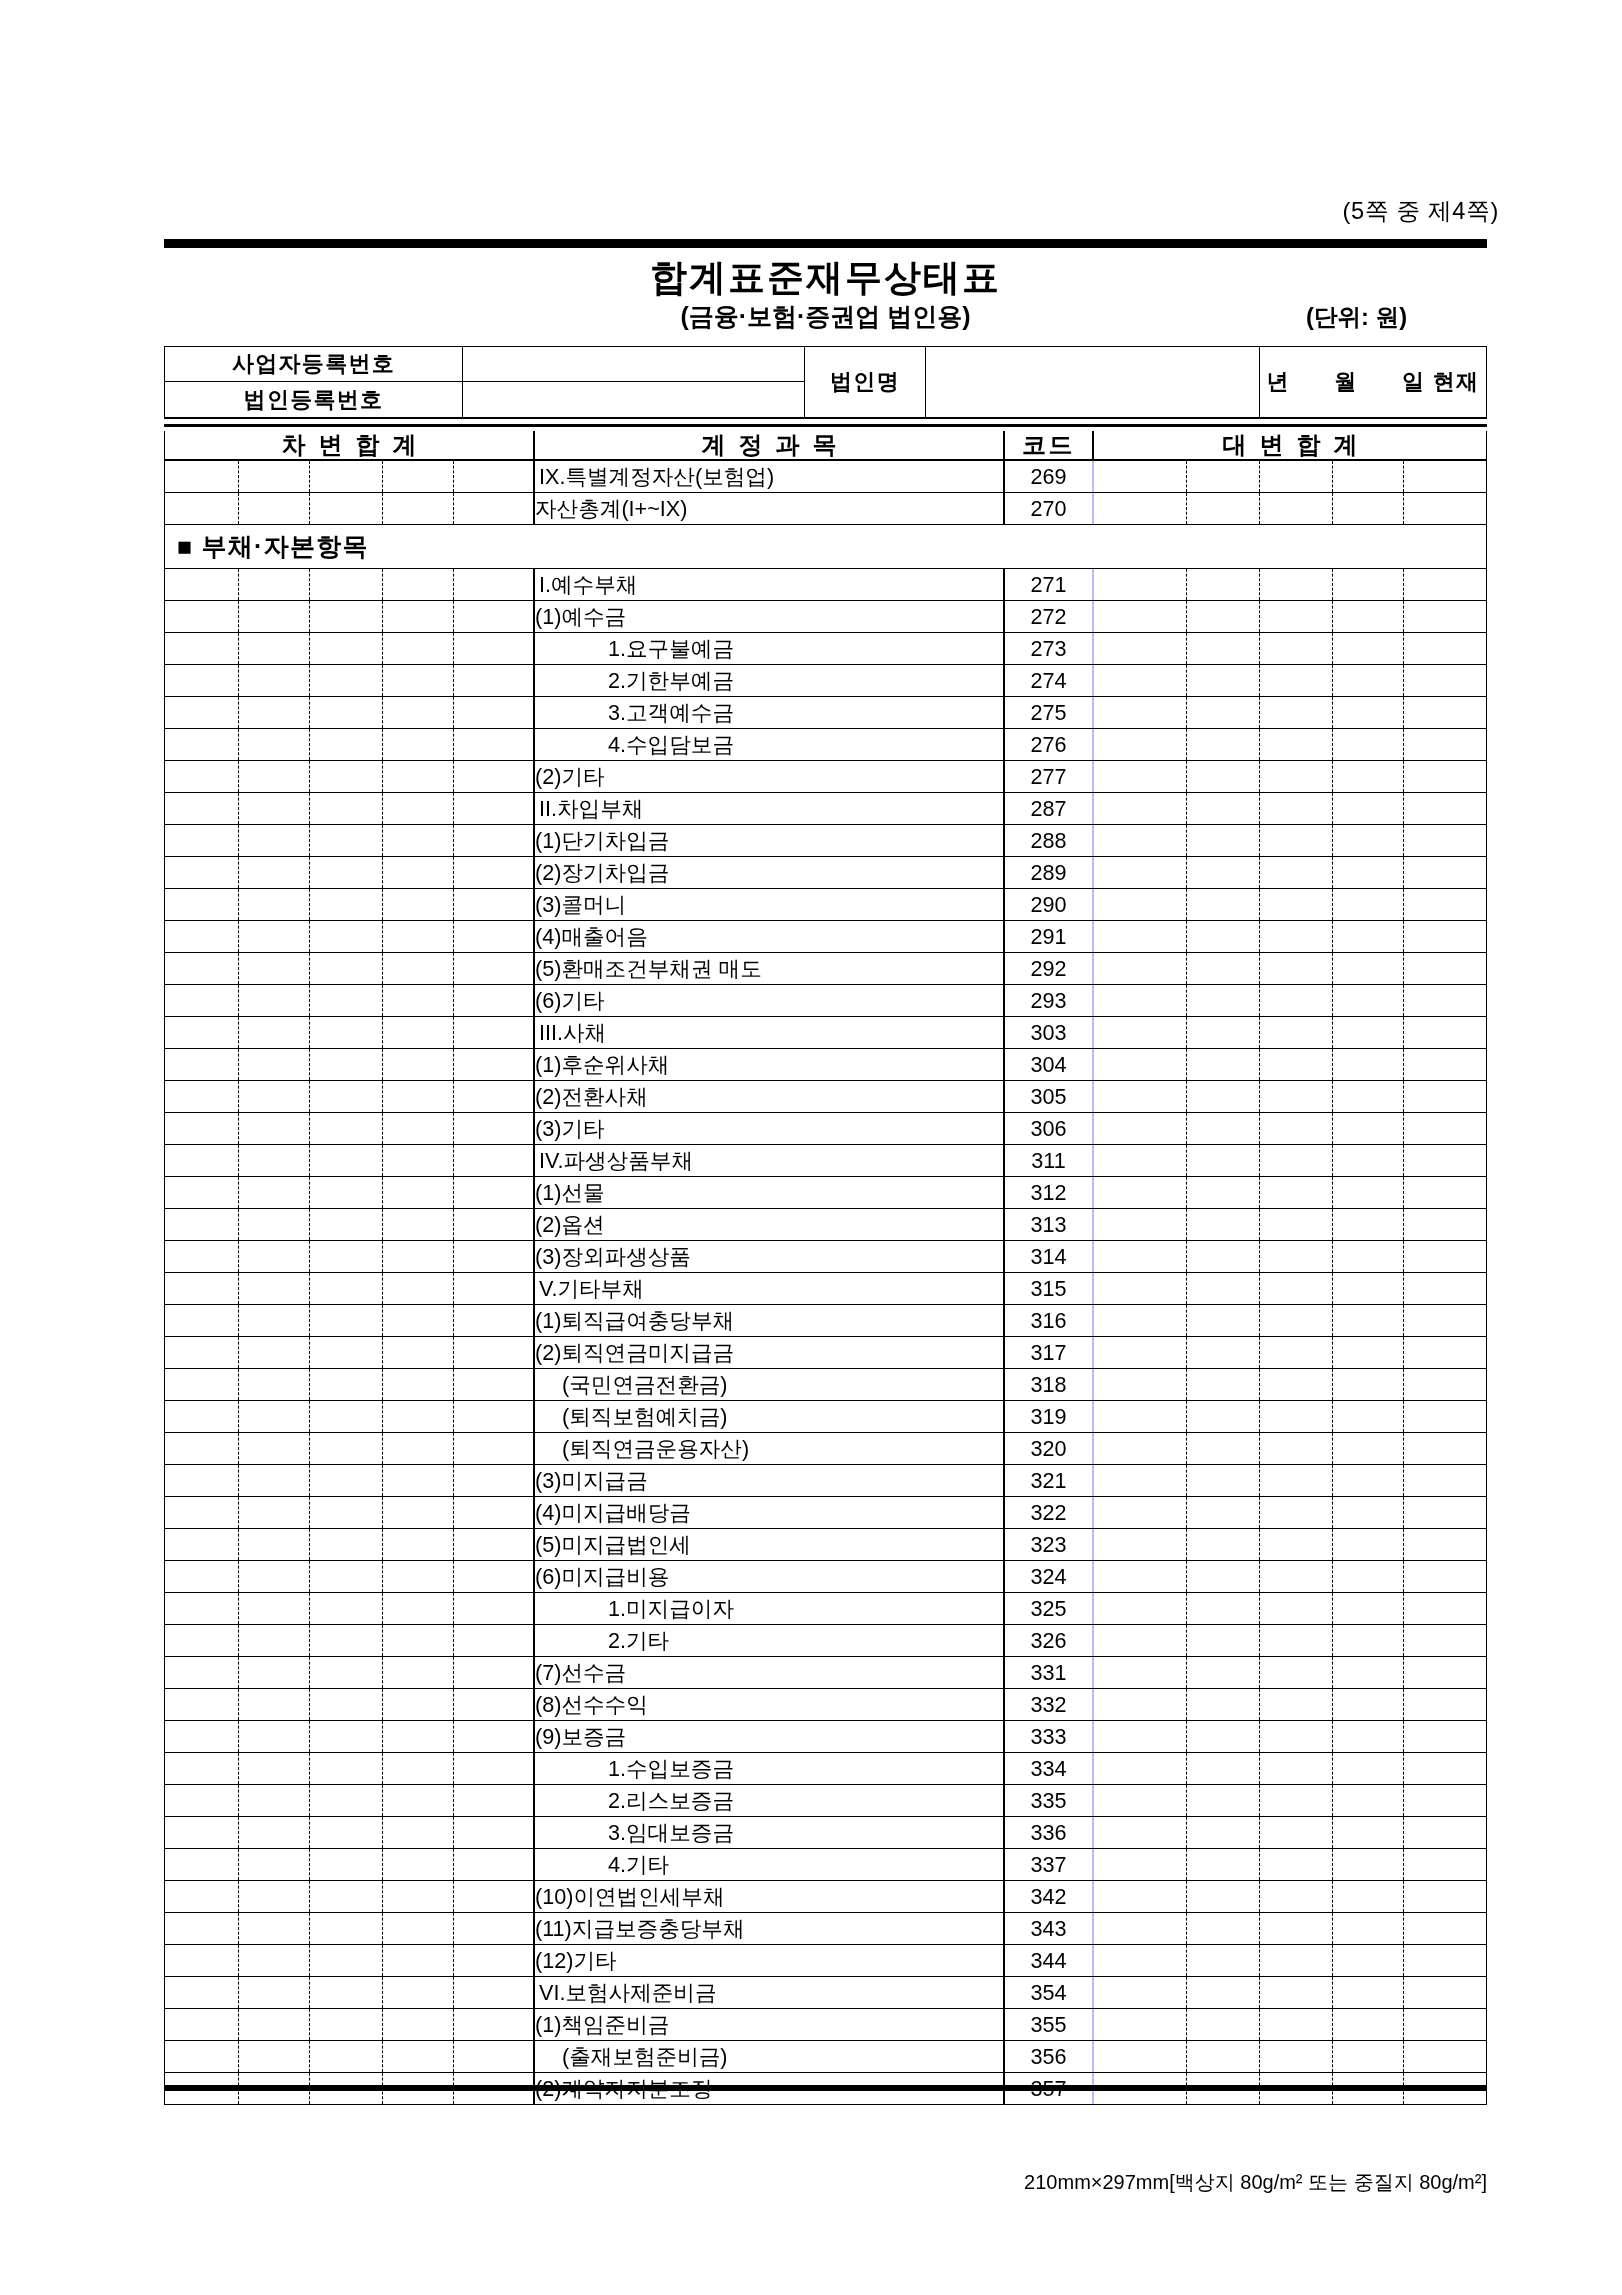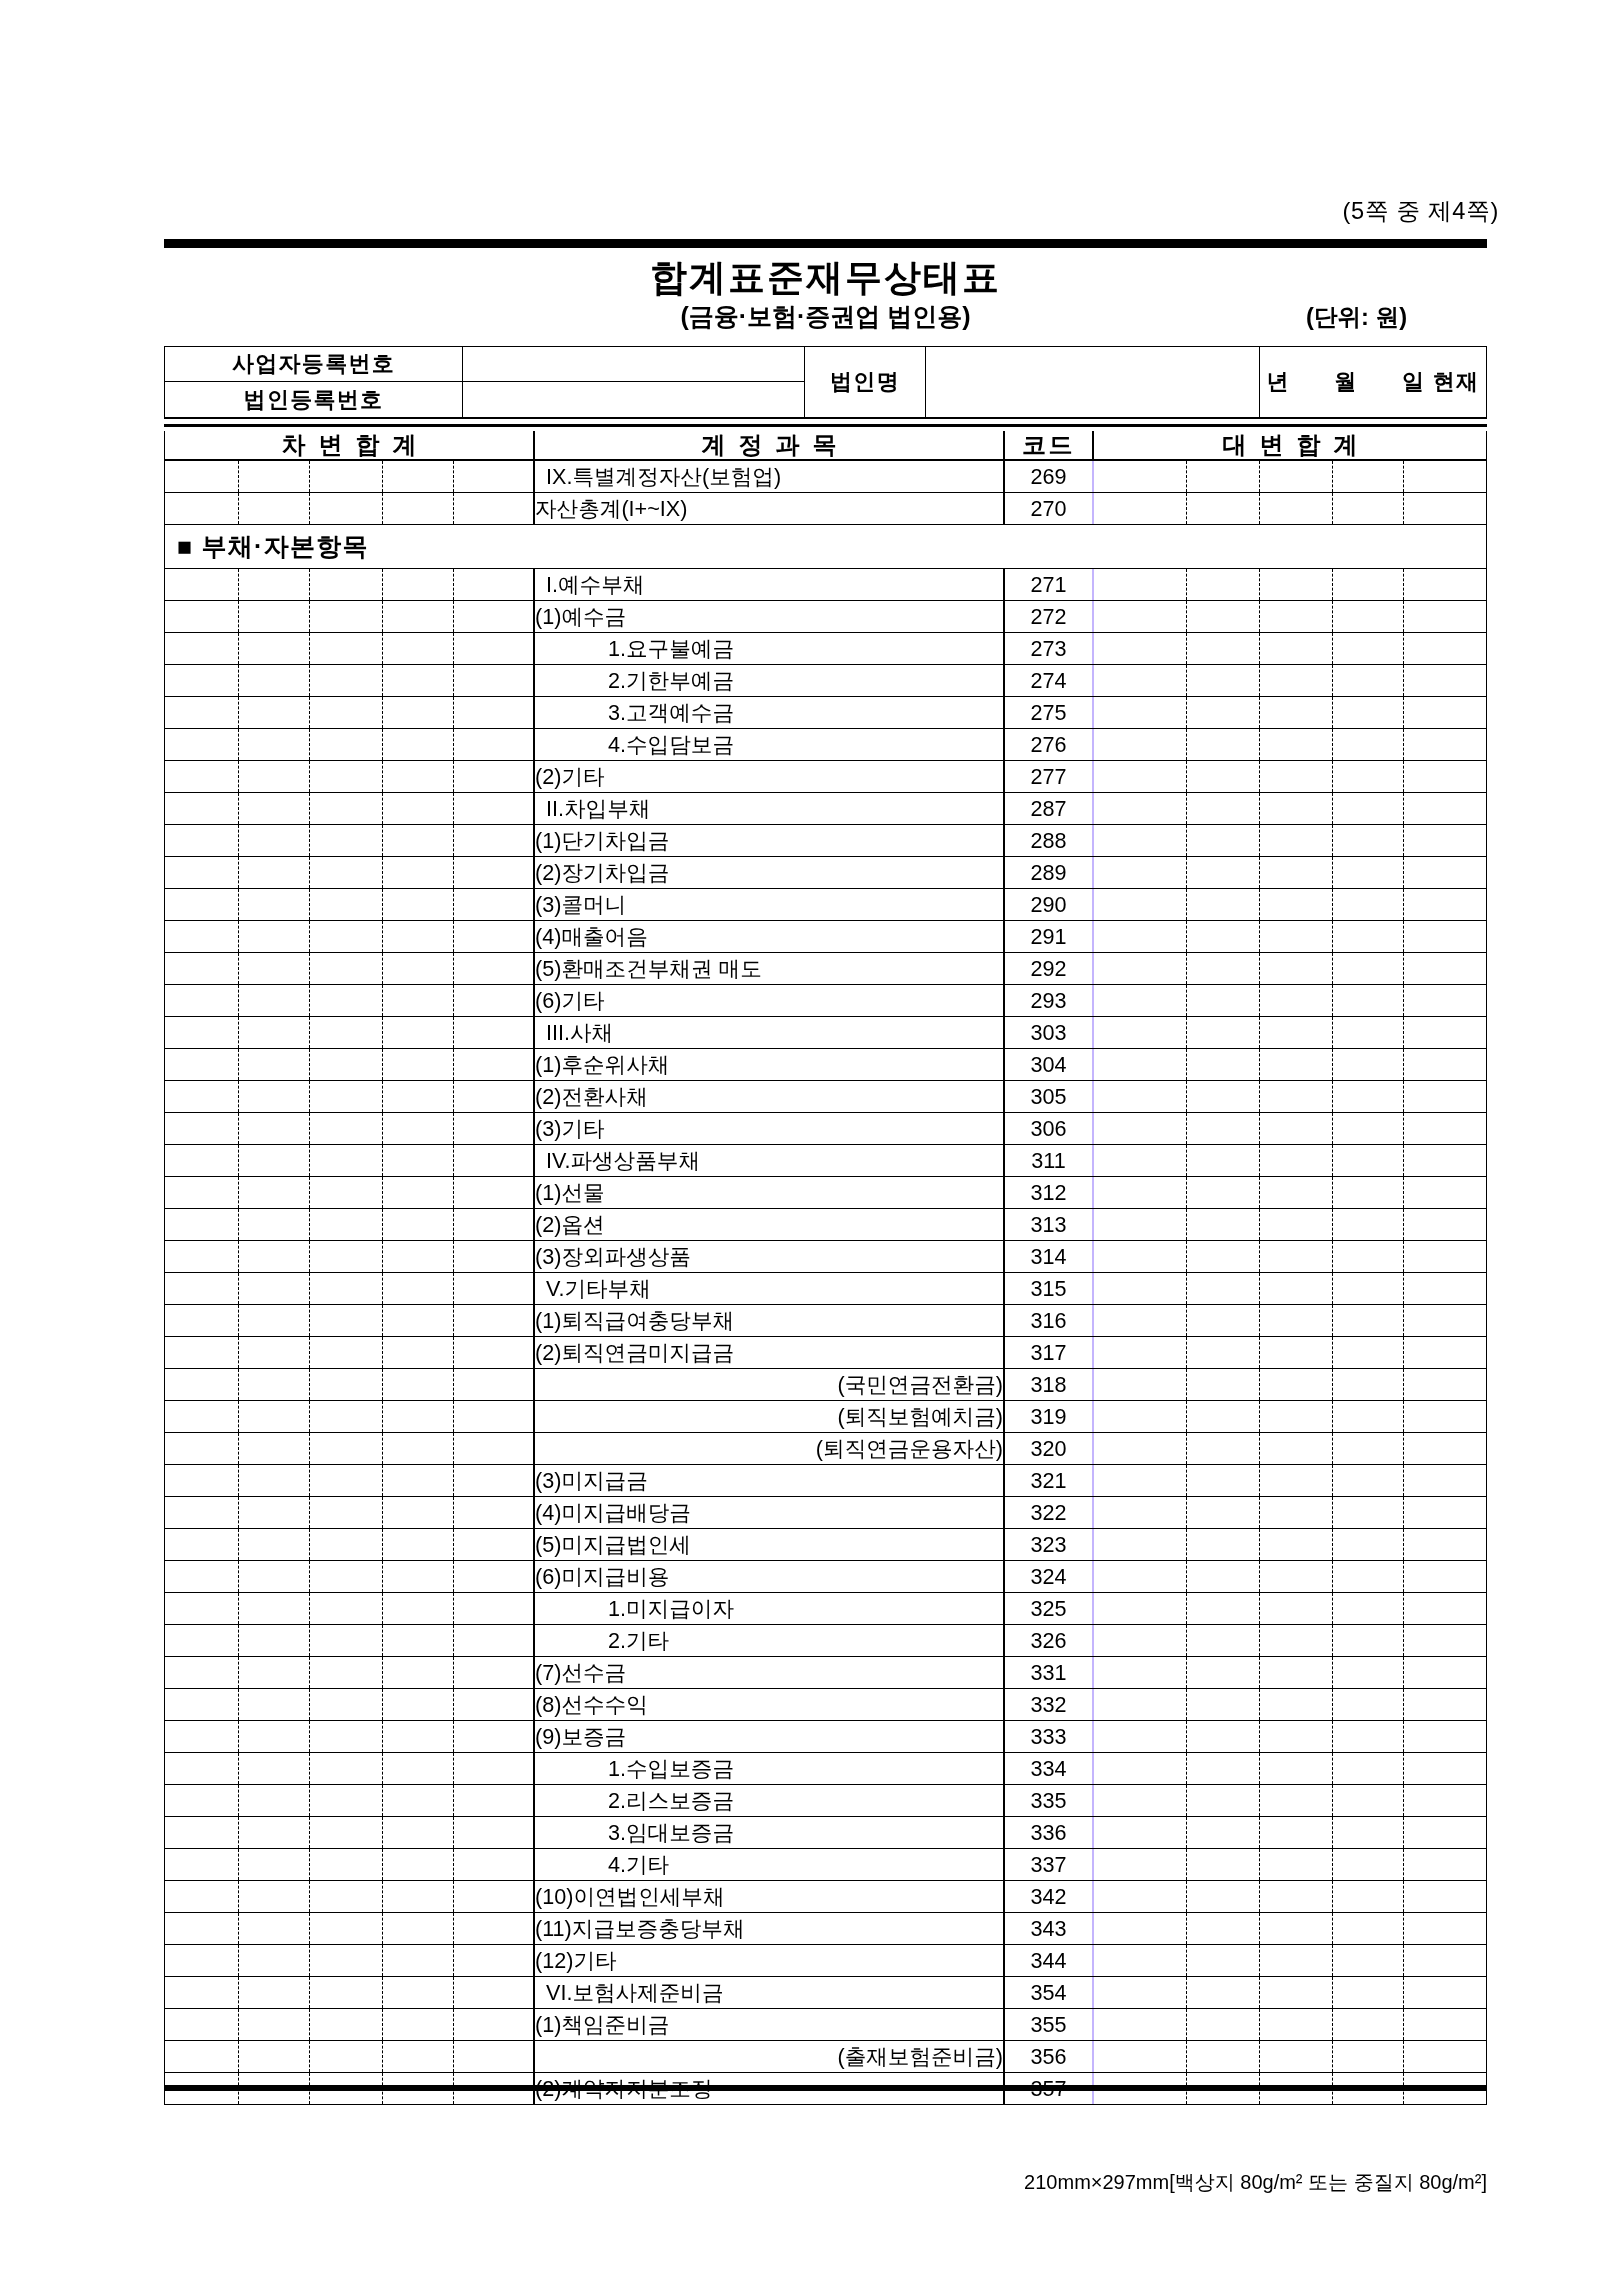--- a/index.html
+++ b/index.html
@@ -79,24 +79,24 @@
   .c-debit  .sub:nth-child(2) { width:71px; border-left:1.3px dashed #000; }
   .c-debit  .sub:nth-child(3) { width:73px; border-left:1.3px dashed #000; }
   .c-debit  .sub:nth-child(4) { width:71px; border-left:1.3px dashed #000; }
   .c-debit  .sub:nth-child(5) { flex:1;      border-left:1.3px dashed #000; }
   .c-credit .sub:nth-child(1) { width:92px; }
   .c-credit .sub:nth-child(2) { width:73px; border-left:1.3px dashed #000; }
   .c-credit .sub:nth-child(3) { width:73px; border-left:1.3px dashed #000; }
   .c-credit .sub:nth-child(4) { width:71px; border-left:1.3px dashed #000; }
   .c-credit .sub:nth-child(5) { flex:1;      border-left:1.3px dashed #000; }
 
-  .ind0 { padding-left:11px; }
+  .ind0 { padding-left:4px; }
   .ind1 { }
   .ind2 { padding-left:73px; }
-  .ind3 { padding-left:27px;justify-content:flex-end; }
+  .ind3 { padding-left:27px; }
   .center { justify-content:flex-start; padding-left:0; }
 
   .bottom-rule { left:164px; width:1323px; height:5.9px; background:#000; }
   .paper-note { top:2125px; right:136px; font-size:20px;margin-top:44px; }
 </style>
 </head>
 <body>
 
 <div class="abs page-marker">(5쪽 중 제4쪽)</div>
 <div class="abs top-rule"></div>

